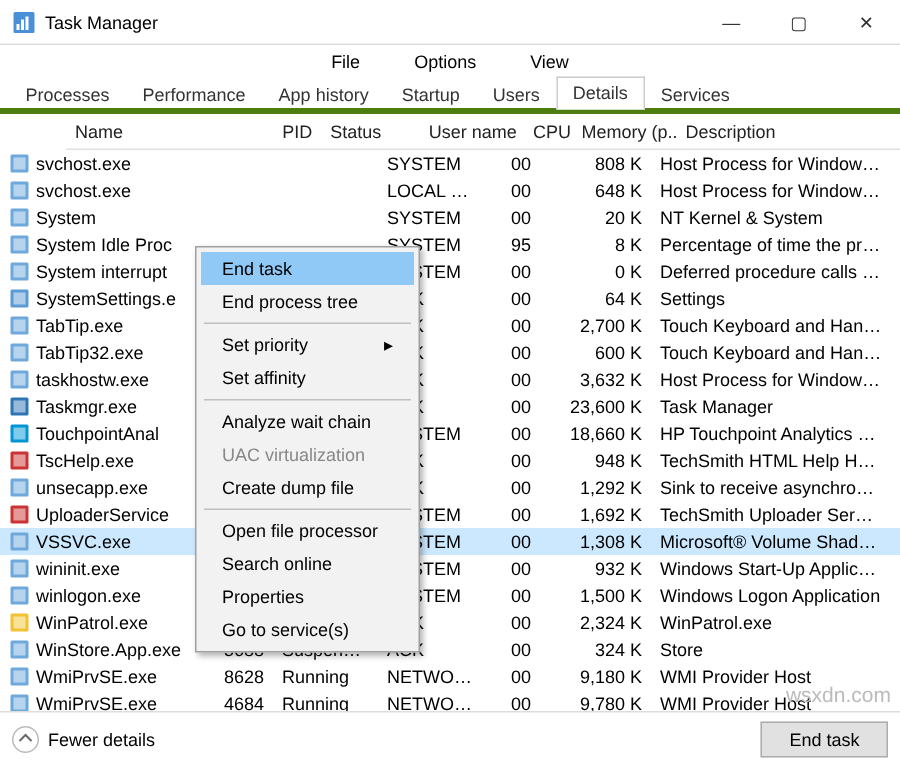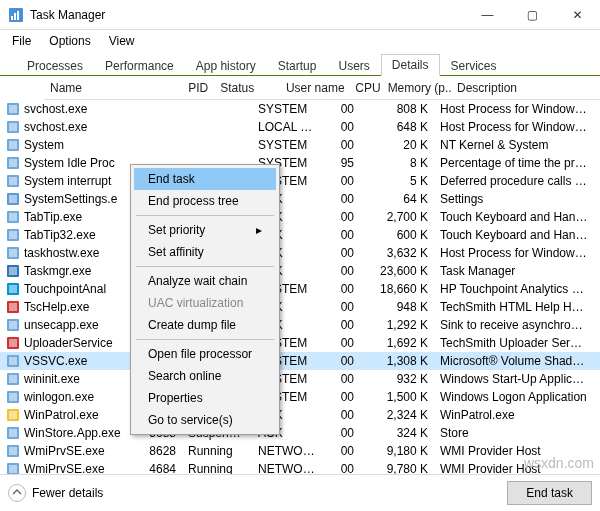--- a/index.html
+++ b/index.html
@@ -2,23 +2,23 @@
 <html><head>
 <meta charset="utf-8">
 <style>
   * { box-sizing: border-box; margin: 0; padding: 0; font-family: "Segoe UI", Tahoma, sans-serif; font-size: 12px; }
   body { width: 600px; height: 511px; background: #fff; overflow: hidden; color: #000; }
   .titlebar { height: 30px; background: #fff; display: flex; align-items: center; border-bottom: 1px solid #ddd; }
   .titlebar .tbicon { width: 16px; height: 16px; margin: 0 6px 0 8px; }
   .titlebar .title { flex: 0 0 auto; font-size: 12px; }
   .titlebar .spacer { flex: 1; }
   .winbtn { width: 45px; height: 30px; display: flex; align-items: center; justify-content: center; color:#333; }
-  .menubar { height: 22px; display: flex; align-items: center; padding: 0 4px; gap: 2px; }
+  .menubar { height: 22px; display: flex; align-items: center; padding: 0 4px; gap: 20px; justify-content: center; }
   .menubar .menuitem { padding: 2px 8px; }
-  .tabs { display:flex; border-bottom: 1px solid #4d7c0f; padding-left: 16px; height: 24px; align-items:flex-end; }
+  .tabs { display:flex; border-bottom: 4px solid #4d7c0f; padding-left: 6px; height: 24px; align-items:flex-end; }
   .tab { padding: 3px 10px; border:1px solid transparent; border-bottom:none; margin-bottom:-1px; color:#333; }
   .tab.active { border-color:#ccc; background:#fff; position:relative; z-index:1; border-bottom:1px solid #fff; }
   .grid { height: 398px; overflow: hidden; position:relative; }
   .colhead { display:flex; border-bottom: 1px solid #e0e0e0; height: 24px; align-items:center; background:#fff;margin-left:44px; }
   .colhead .ch { padding: 0 6px; color:#222; white-space:nowrap; overflow:hidden; }
   .rows { position:relative; }
   .row { display:flex; height: 18px; align-items:center; white-space:nowrap; }
   .row.selected { background:#cce8ff; }
   .cell { padding: 0 6px; overflow:hidden; text-overflow: ellipsis; white-space:nowrap; }
   .cell.num { text-align:right; }
@@ -157,21 +157,21 @@
           <svg class="proc-icon" viewBox="0 0 14 14">
             <rect x="1" y="1" width="12" height="12" rx="1" fill="#6fa8dc"></rect>
             <rect x="3" y="3" width="8" height="8" fill="#fff" opacity="0.5"></rect>
           </svg>
           <span>System interrupt</span>
         </div>
         <div class="cell c-pid num"></div>
         <div class="cell c-stat"></div>
         <div class="cell c-user">SYSTEM</div>
         <div class="cell c-cpu num">00</div>
-        <div class="cell c-mem num">5 K</div>
+        <div class="cell c-mem num">0 K</div>
         <div class="cell c-desc">Deferred procedure calls and interrup...</div>
       </div>
       <div class="row">
         <div class="cell c-name">
           <svg class="proc-icon" viewBox="0 0 14 14">
             <rect x="1" y="1" width="12" height="12" rx="1" fill="#5b9bd5"></rect>
             <rect x="3" y="3" width="8" height="8" fill="#fff" opacity="0.5"></rect>
           </svg>
           <span>SystemSettings.e</span>
         </div>

